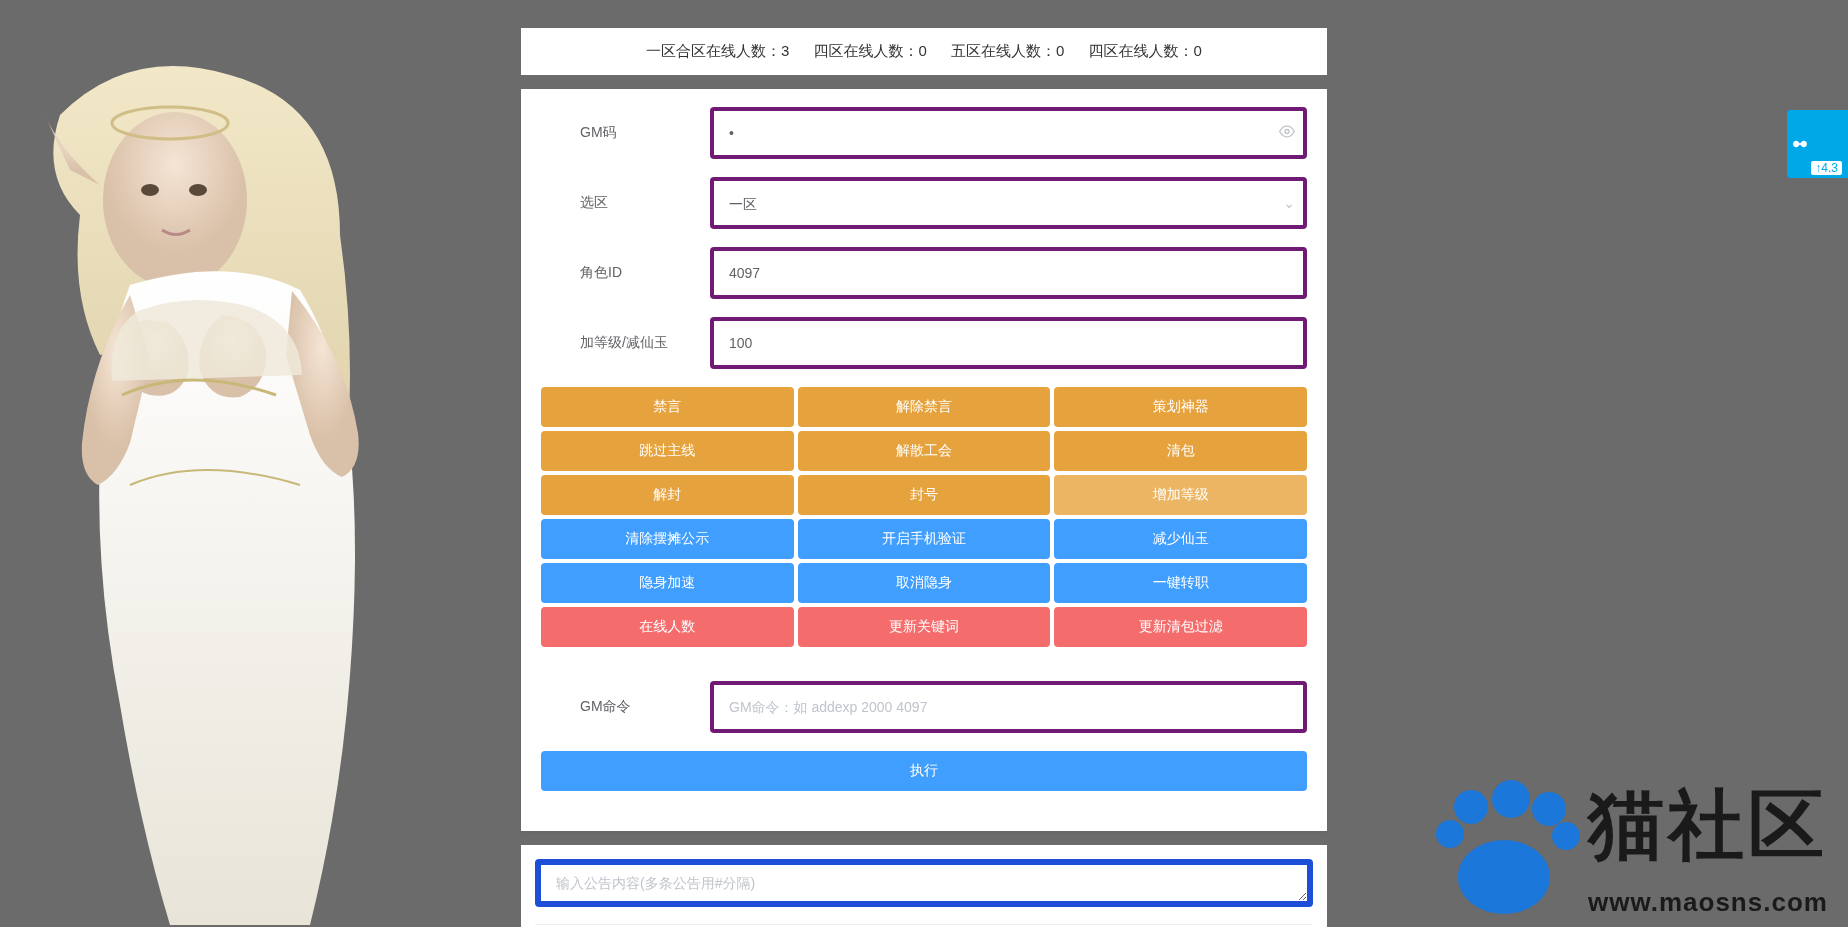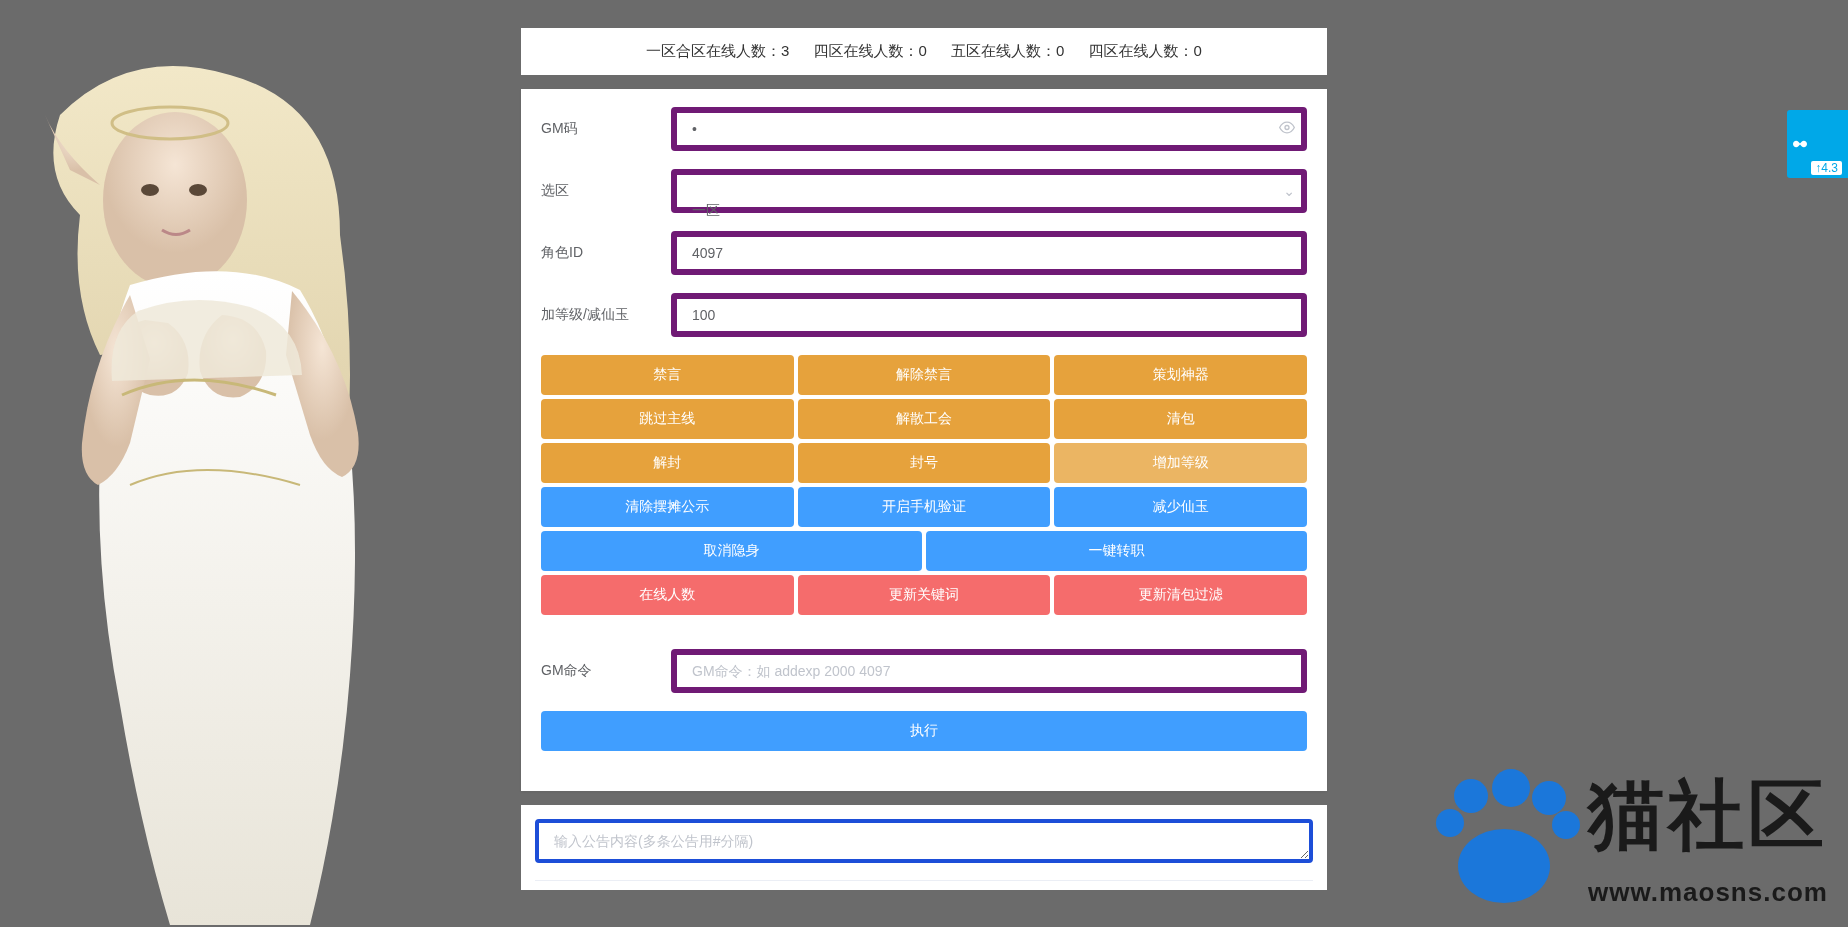--- a/index.html
+++ b/index.html
@@ -42,31 +42,32 @@
 .form-row {
   display: flex;
   align-items: center;
   margin-bottom: 18px;
 }
 .form-label {
   width: 130px;
   color: #606266;
   font-size: 14px;
   flex-shrink: 0;
+  margin-left: 39px;
 }
 .form-control-wrap {
   flex: 1;
   position: relative;
 }
 .form-input, .form-select {
   width: 100%;
-  height: 44px;
-  border: 6px solid #701a75;
+  height: 52px;
+  border: 4px solid #701a75;
   border-radius: 4px;
-  padding: 16px 15px;
+  padding: 4px 15px;
   font-size: 14px;
   color: #606266;
   background: #fff;
   outline: none;
 }
 .form-select {
   appearance: none;
   cursor: pointer;
   padding-right: 36px;
 }
@@ -106,41 +107,41 @@
 }
 .btn-warning { background: #e6a23c; }
 .btn-warning-light { background: #ebb563; }
 .btn-primary { background: #409eff; }
 .btn-danger { background: #f56c6c; }
 .btn-full { width: 100%; }
 .section-gap { height: 30px; }
 .textarea-input {
   width: 100%;
   min-height: 40px;
-  border: 4px solid #1d4ed8;
+  border: 6px solid #1d4ed8;
   border-radius: 4px;
   padding: 10px 15px;
   font-size: 14px;
   color: #606266;
   resize: vertical;
   font-family: inherit;
   outline: none;
 }
 .textarea-input::placeholder, .form-input::placeholder { color: #c0c4cc; }
 .bottom-textarea-card {
   background: #fff;
   margin-top: 14px;
   padding: 14px 14px 0;
 }
 .watermark-logo {
   position: fixed;
   right: 20px;
-  bottom: 19px;
-  display: flex;
-  align-items: flex-start;
+  bottom: 9px;
+  display: flex;
+  align-items: flex-end;
   gap: 14px;
   pointer-events: none;
   z-index: 5;
 }
 .paw {
   width: 140px;
   height: 130px;
   position: relative;
 }
 .paw-toe {
@@ -292,20 +293,21 @@
           <button class="btn btn-warning">解封</button>
           <button class="btn btn-warning">封号</button>
           <button class="btn btn-warning-light">增加等级</button>
         </div>
         <div class="btn-grid">
           <button class="btn btn-primary">清除摆摊公示</button>
           <button class="btn btn-primary">开启手机验证</button>
           <button class="btn btn-primary">减少仙玉</button>
         </div>
         <div class="btn-grid">
+          <button class="btn btn-primary">隐身加速</button>
           <button class="btn btn-primary">取消隐身</button>
           <button class="btn btn-primary">一键转职</button>
         </div>
         <div class="btn-grid">
           <button class="btn btn-danger">在线人数</button>
           <button class="btn btn-danger">更新关键词</button>
           <button class="btn btn-danger">更新清包过滤</button>
         </div>
       </div>
 

